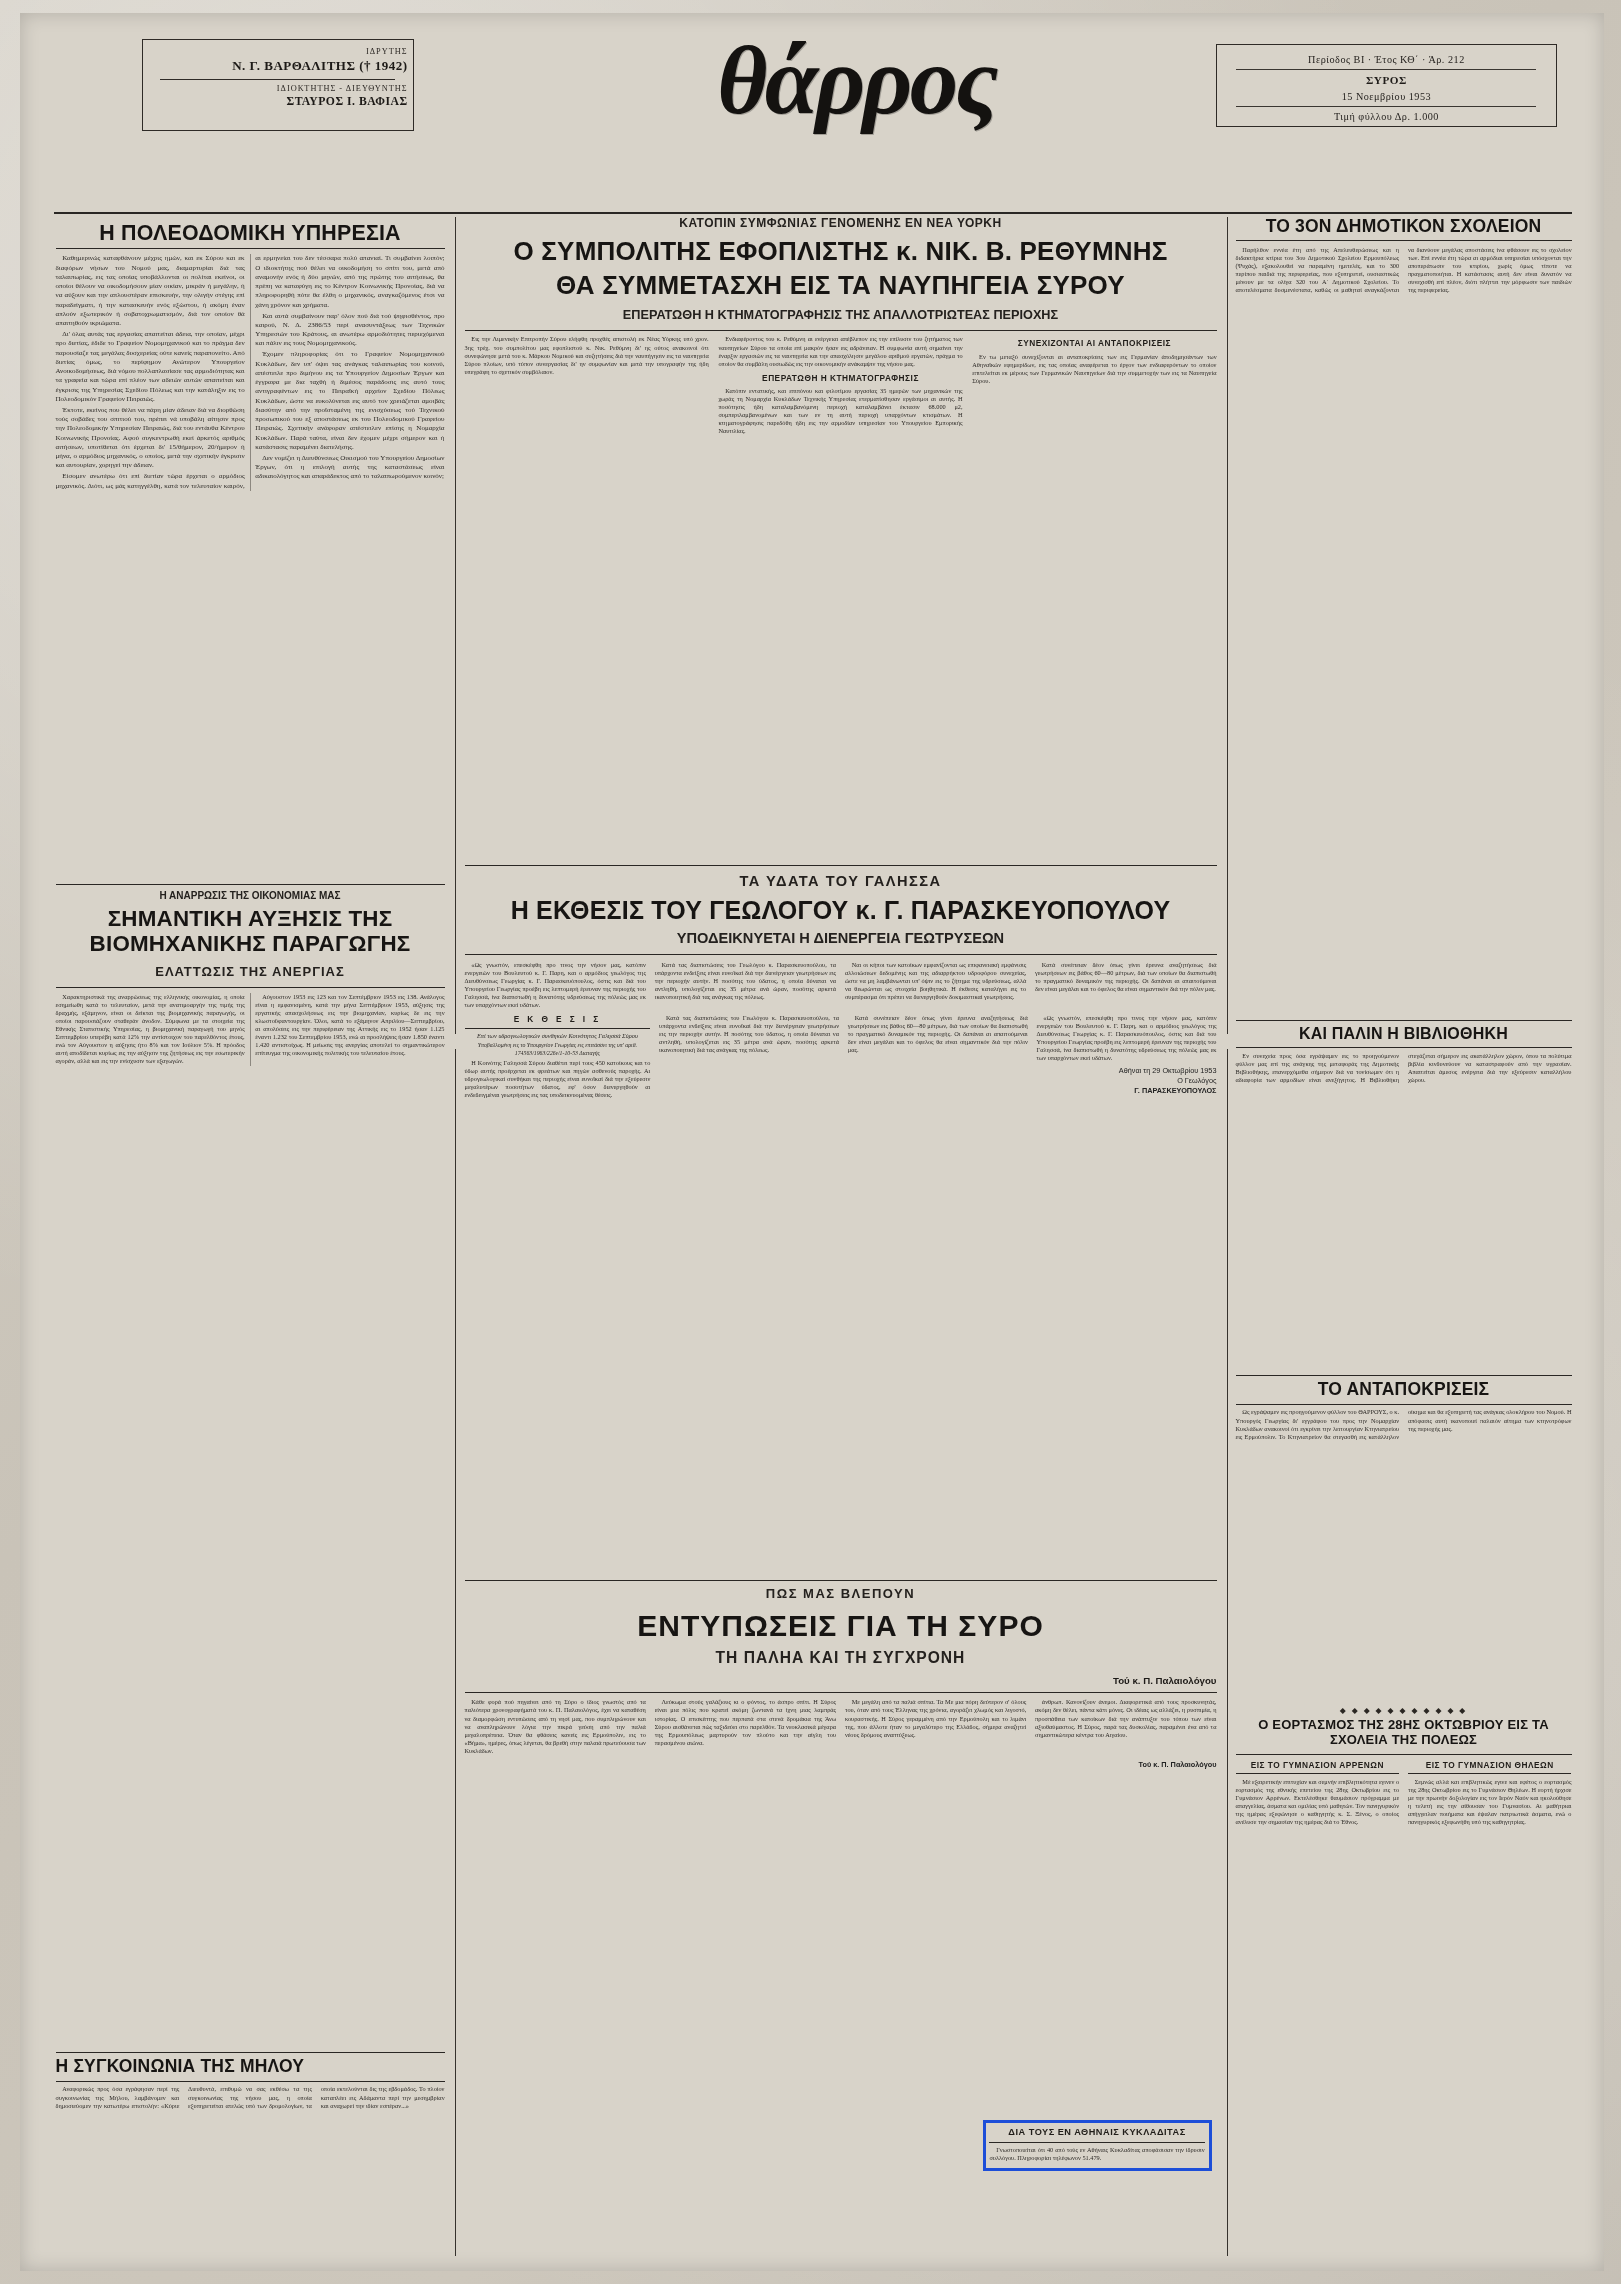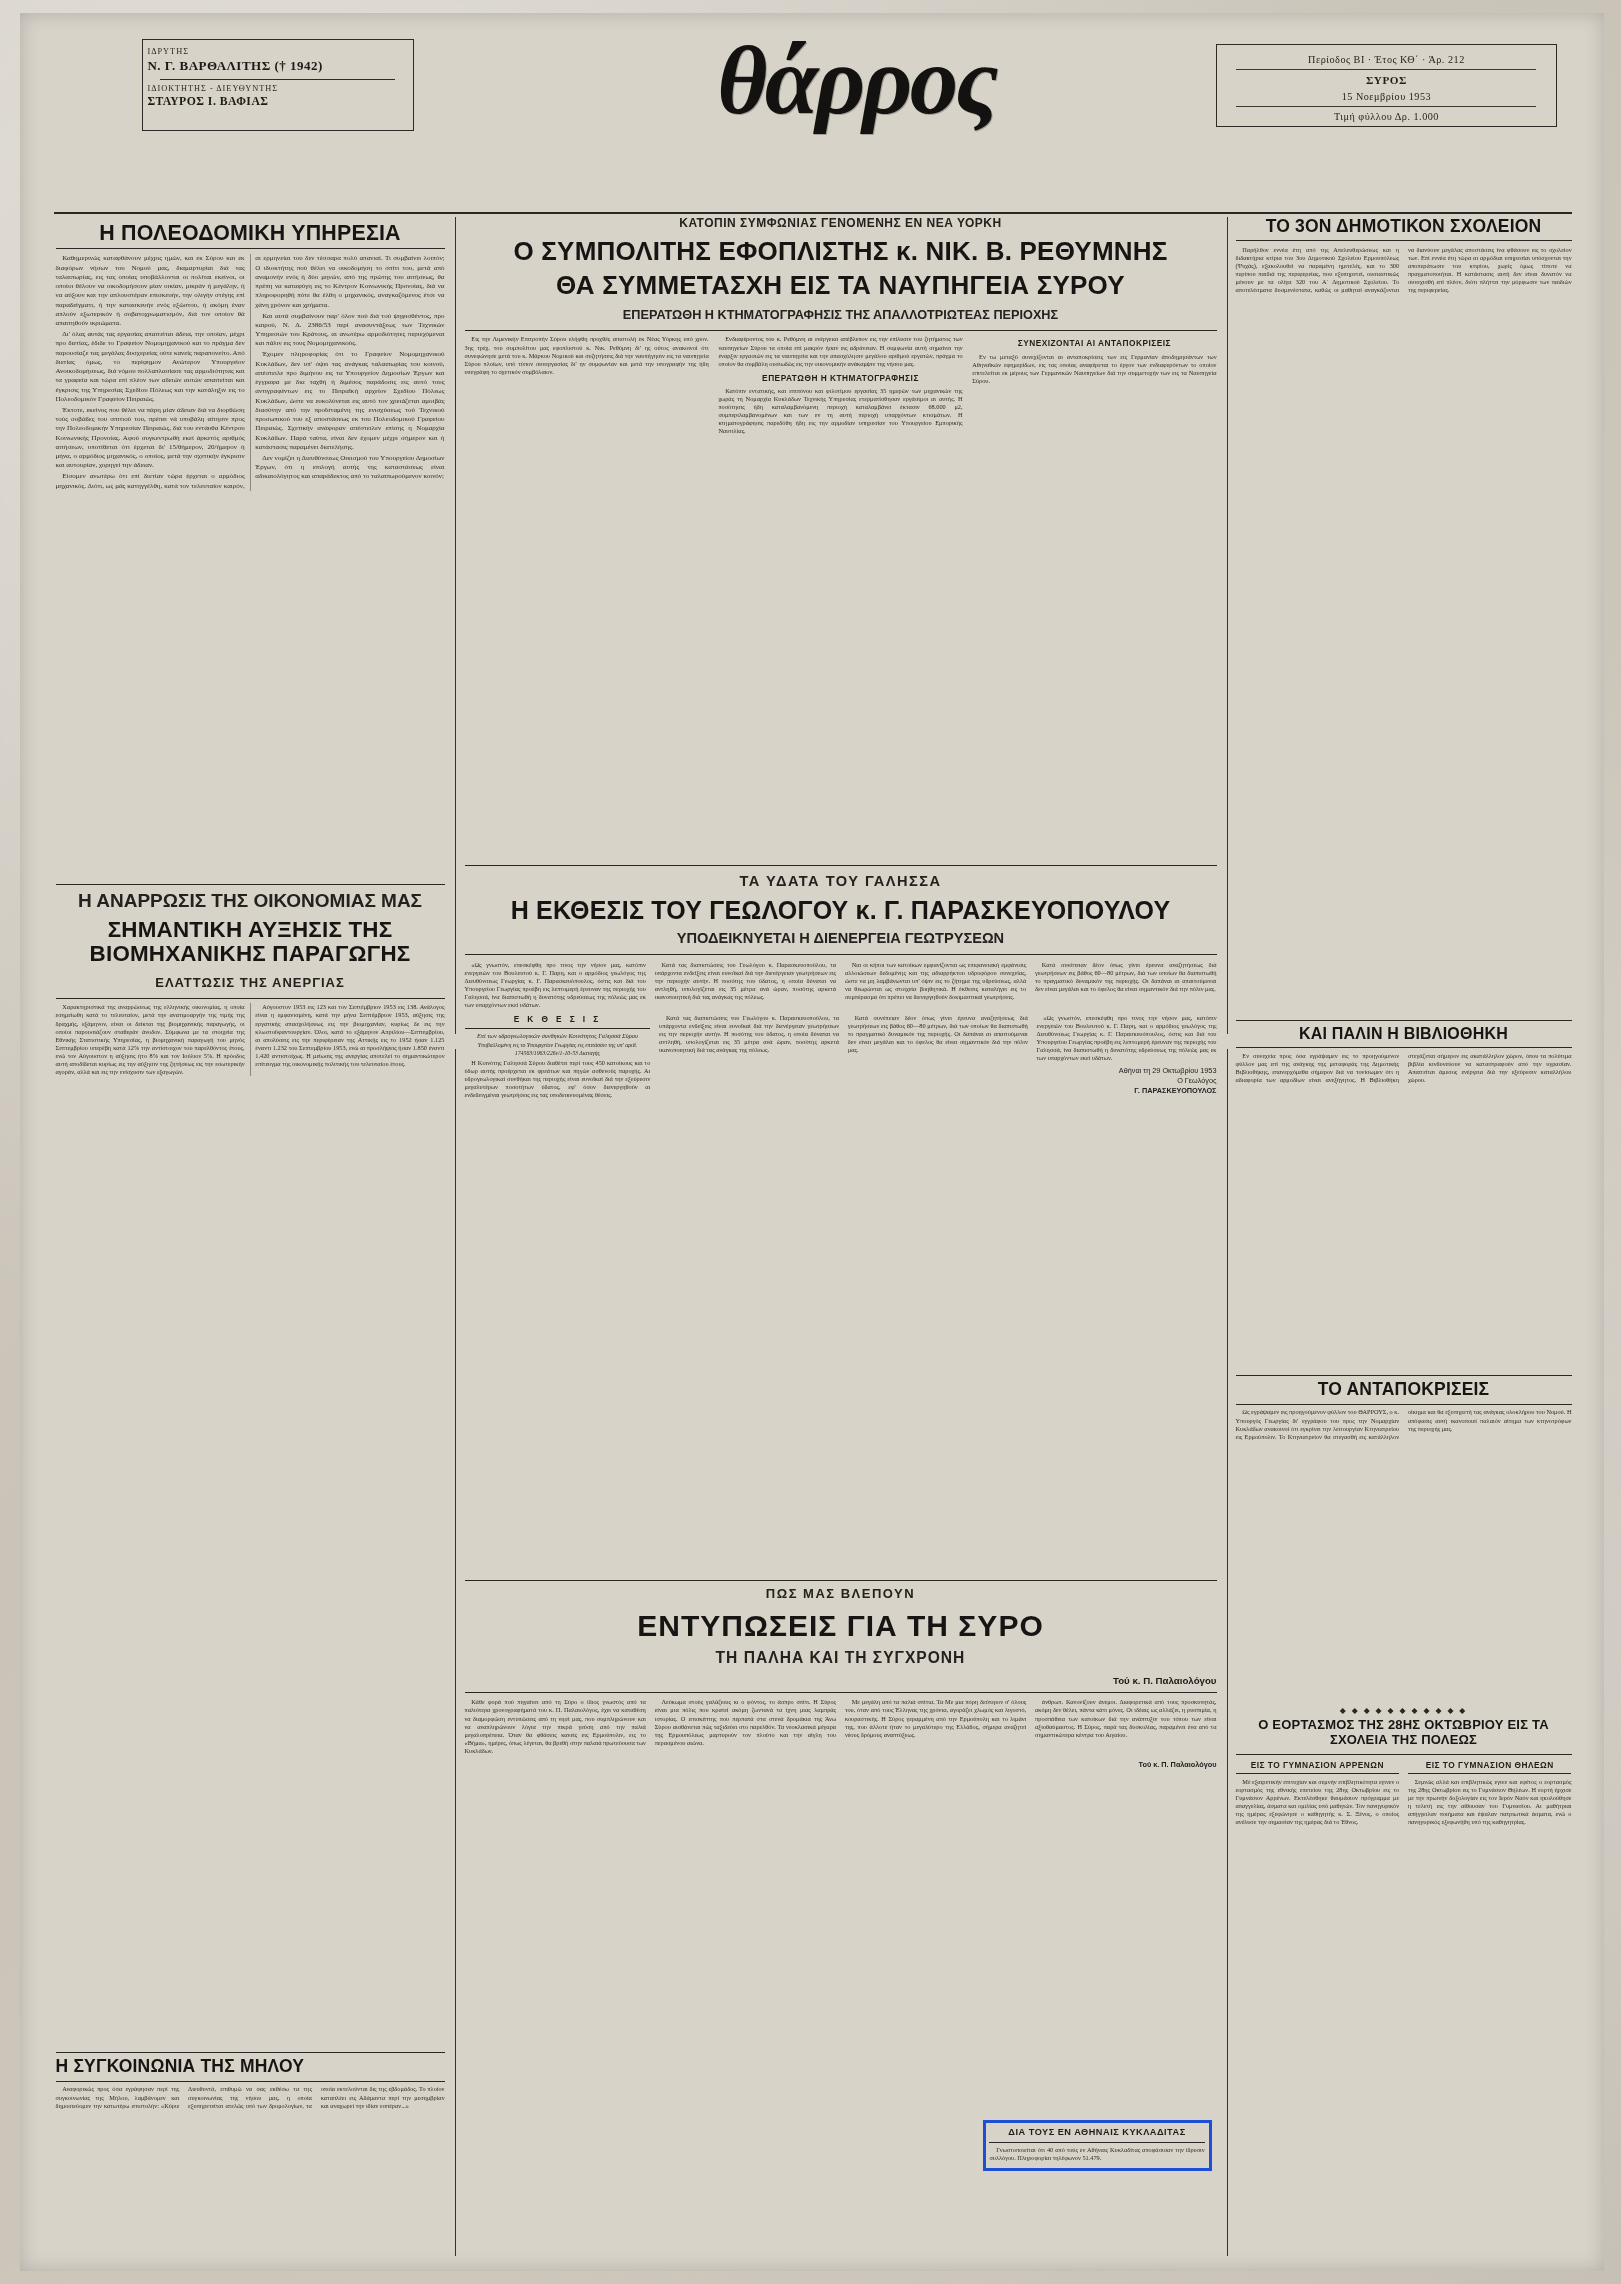--- a/index.html
+++ b/index.html
@@ -16,21 +16,21 @@
   }
   .sheet{
     position:absolute;left:19.5px;top:12.7px;width:1584px;height:2258px;
     background:#d8d3c9;
     box-shadow:0 0 19.5px rgba(0,0,0,0.18) inset;
   }
   
   .masthead{position:absolute;left:34px;top:14.6px;width:1518px;height:136px;}
   .founder-box{
     position:absolute;left:88px;top:11.7px;width:272px;height:92px;
-    border:1.5px double #2e2a26;padding:3.9px 4.9px;box-sizing:border-box;text-align:left;
+    border:1.5px double #2e2a26;padding:3.9px 4.9px;box-sizing:border-box;text-align:right;
   }
   .founder-box .small{font-size:8.3px;letter-spacing:1px;color:#2b2723;margin-top:2.9px;}
   .founder-box .name{font-size:13px;font-weight:bold;letter-spacing:0.5px;color:#1d1a17;margin-top:1.9px;}
   .founder-box .rule{height:1px;background:#2e2a26;margin:4.9px 12.7px;}
   .logo{
     position:absolute;left:516px;top:4.9px;width:574px;text-align:center;
     font-family:"Liberation Serif",serif;font-style:italic;font-weight:bold;
     font-size:97px;line-height:1;color:#141210;letter-spacing:-2.9px;
     text-shadow:1px 1px 0 rgba(0,0,0,0.25);
   }
@@ -105,21 +105,21 @@
         <p>Έκτοτε, εκείνος που θέλει να πάρη μίαν άδειαν διά να διορθώση τούς σοβάδες του σπιτιού του, πρέπει νά υποβάλη αίτησιν προς την Πολεοδομικήν Υπηρεσίαν Πειραιώς, διά του εντάυθα Κέντρου Κοινωνικής Προνοίας. Αφού συγκεντρωθή εκεί άρκετός αριθμός αιτήσεων, υποτίθεται ότι έρχεται δι' 15/θήμερον, 20/ήμερον ή μήνα, ο αρμόδιος μηχανικός, ο οποίος, μετά την σχετικήν έγκρισιν και αυτουρίαν, χορηγεί την άδειαν.</p>
         <p>Είσομεν ανωτέρω ότι επί διετίαν τώρα έρχεται ο αρμόδιος μηχανικός. Διότι, ως μάς κατηγγέλθη, κατά τον τελευταίον καιρόν, αι ερμηνείαι του δεν τέσσαρα πολύ απανιαί. Τι συμβαίνει λοιπόν; Ο ιδιοκτήτης πού θέλει να οικοδομήση το σπίτι του, μετά από αναμονήν ενός ή δύο μηνών, από της πρώτης του αιτήσεως, θα πρέπη να καταφύγη εις το Κέντρον Κοινωνικής Προνοίας, διά να πληροφορηθή πότε θα έλθη ο μηχανικός, αναγκαζόμενος έτσι να χάνη χρόνον και χρήματα.</p>
         <p>Και αυτά συμβαίνουν παρ' όλον πού διά τού ψηφισθέντος, προ καιρού, Ν. Δ. 2386/53 περί ανασυντάξεως των Τεχνικών Υπηρεσιών του Κράτους, αι ανωτέρω αρμοδιότητες περιεχόμεναι και πάλιν εις τους Νομομηχανικούς.</p>
         <p>Έχομεν πληροφορίας ότι το Γραφείον Νομομηχανικού Κυκλάδων, δεν υπ' όψει τας ανάγκας ταλαιπωρίας του κοινού, απέστειλε προ διμήνου εις τα Υπουργείον Δημοσίων Έργων και έγγραφα με δια ταχθή ή διμέσος παράδοσις εις αυτό τους αντιγραφέντων εις το Πειραϊκή αρχείον Σχεδίου Πόλεως Κυκλάδων, ώστε να ευκολύνεται εις αυτό τον χρειάζεται αμοιβάς διασύτην από την προϊσταμένη της ενισχύσεως τού Τεχνικού προσωπικού του εξ αποστάσεως εκ του Πολεοδομικού Γραφείου Πειραιώς. Σχετικήν ανάφοραν απέστειλεν επίσης η Νομαρχία Κυκλάδων. Παρά ταύτα, είναι δεν έχομεν μέχρι σήμερον και ή κατάστασις παραμένει διατελήσης.</p>
         <p>Δεν νομίζει η Διευθύνσεως Οικισμού του Υπουργείου Δημοσίων Έργων, ότι η επιλογή αυτής της καταστάσεως είναι αδικαιολόγητος και απαράδεκτος από το ταλαιπωρούμενον κοινόν;</p>
       </div>
     </div>
 
     <div class="col" style="left:36px;top:871px;width:389px;">
       <div class="hrule" style="position:relative;left:0;top:0;width:100%;height:1.5px;margin-bottom:4.9px;"></div>
-      <div class="sub" style="font-size:19px;">Η ΑΝΑΡΡΩΣΙΣ ΤΗΣ ΟΙΚΟΝΟΜΙΑΣ ΜΑΣ</div>
+      <div class="sub" style="font-size:10px;">Η ΑΝΑΡΡΩΣΙΣ ΤΗΣ ΟΙΚΟΝΟΜΙΑΣ ΜΑΣ</div>
       <div class="hl" style="font-size:22.4px;margin-top:5.8px;line-height:1.1;">ΣΗΜΑΝΤΙΚΗ ΑΥΞΗΣΙΣ ΤΗΣ ΒΙΟΜΗΧΑΝΙΚΗΣ ΠΑΡΑΓΩΓΗΣ</div>
       <div class="sub" style="font-size:13px;margin-top:8.8px;letter-spacing:1px;">ΕΛΑΤΤΩΣΙΣ ΤΗΣ ΑΝΕΡΓΙΑΣ</div>
       <div class="hrule" style="position:relative;left:0;top:0;width:100%;height:1px;margin:6.8px 0 4.9px;"></div>
       <div class="body tiny" style="column-count:2;column-gap:10.7px;column-rule:0.5px solid #8d8880;">
         <p>Χαρακτηριστικά της αναρρώσεως της ελληνικής οικονομίας, η οποία εσημείωθη κατά το τελευταίον, μετά την ανατιμοαργήν της τιμής της δραχμής, εξάμηνον, είναι οι δείκται της βιομηχανικής παραγωγής, οι οποίοι παρουσιάζουν σταθεράν άνοδον. Σύμφωνα με τα στοιχεία της Εθνικής Στατιστικής Υπηρεσίας, η βιομηχανική παραγωγή του μηνός Σεπτεμβρίου υπερέβη κατά 12% την αντίστοιχον του παρελθόντος έτους, ενώ τον Αύγουστον η αύξησις ήτο 8% και τον Ιούλιον 5%. Η πρόοδος αυτή αποδίδεται κυρίως εις την αύξησιν της ζητήσεως εις την εσωτερικήν αγοράν, αλλά και εις την ενίσχυσιν των εξαγωγών.</p>
         <p>Αύγουστον 1953 εις 123 και τον Σεπτέμβριον 1953 εις 138. Ανάλογος είναι η εμφανισμένη, κατά την μήνα Σεπτέμβριον 1953, αύξησις της εργατικής απασχολήσεως εις την βιομηχανίαν, κυρίως δε εις την κλωστοϋφαντουργίαν. Όλοι, κατά το εξάμηνον Απριλίου—Σεπτεμβρίου, αι απολύσεις εις την περιφέρειαν της Αττικής εις το 1952 ήσαν 1.125 έναντι 1.232 του Σεπτεμβρίου 1953, ενώ αι προσλήψεις ήσαν 1.850 έναντι 1.420 αντιστοίχως. Η μείωσις της ανεργίας αποτελεί το σημαντικώτερον επίτευγμα της οικονομικής πολιτικής του τελευταίου έτους.</p>
       </div>
     </div>
 
     <div class="col" style="left:36px;top:2039px;width:389px;">

